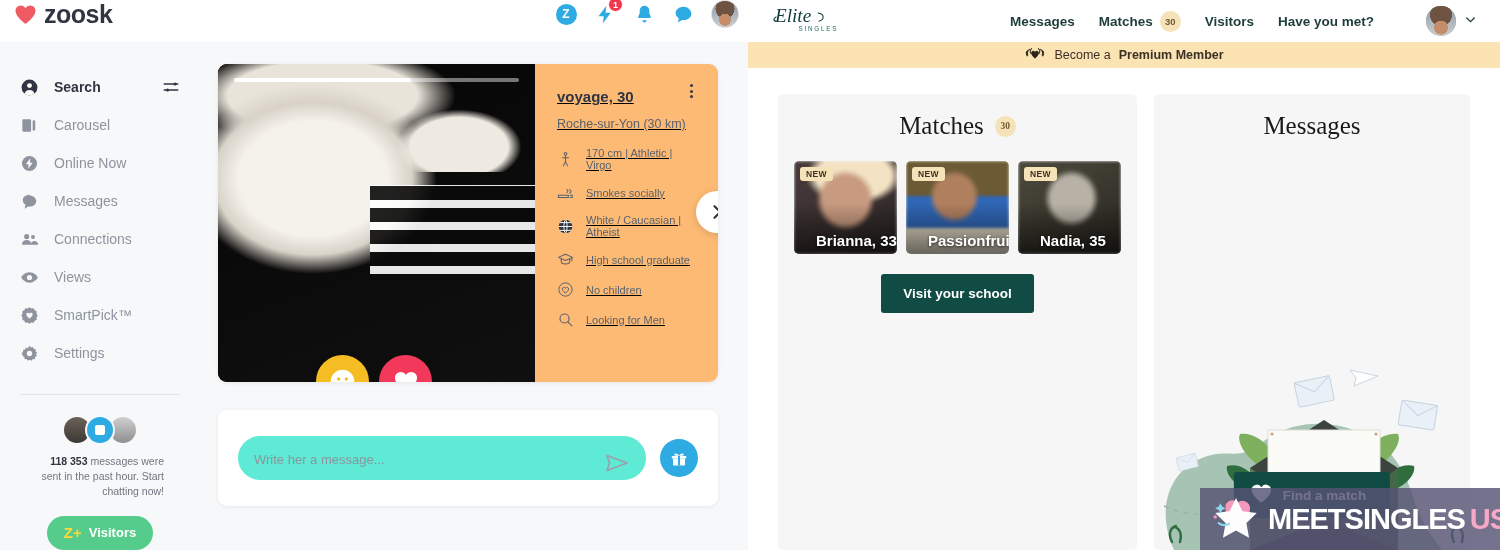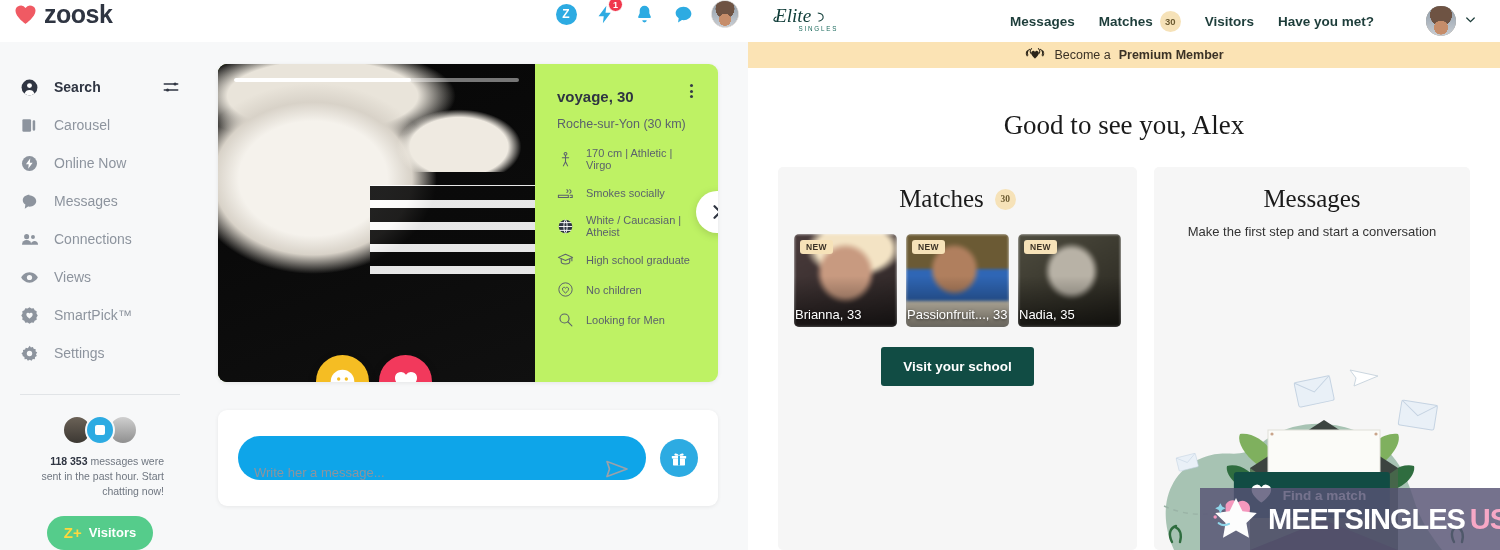--- a/index.html
+++ b/index.html
@@ -63,22 +63,22 @@
   .z-sub-btn {
     margin: 16px 11px 0; height: 34px; border-radius: 18px; background: #55cc8b; color: #fff;
     display: flex; align-items: center; justify-content: center; gap: 7px;
     font-size: 13px; font-weight: 700; cursor: pointer;
   }
   .z-sub-z { color: #ffd83d; font-size: 15px; font-weight: 800; }
 
   
   .z-main { flex: 1; padding: 22px 30px 0 18px; min-width: 0; position: relative; }
   .z-card {
-    background: #bef264; border-radius: 9px; display: flex; overflow: hidden; position: relative;
-    box-shadow: 0 1px 4px rgba(0,0,0,.08); height: 318px;
+    background: #fdba74; border-radius: 9px; display: flex; overflow: hidden; position: relative;
+    box-shadow: 0 1px 4px rgba(0,0,0,.08); height: 318px; text-decoration: underline;
   }
   .z-photo { width: 317px; flex: 0 0 317px; position: relative; background: #111; overflow: hidden; }
   .z-photo-art { position: absolute; inset: 0;
     background:
       radial-gradient(ellipse 52% 40% at 30% 36%, #f5f2ec 0 45%, #d8d2c8 60%, transparent 75%),
       radial-gradient(ellipse 24% 17% at 26% 30%, #fdfdfd 0 60%, transparent 72%),
       radial-gradient(ellipse 9% 5% at 21% 31%, #1a1a1a 0 55%, transparent 70%),
       radial-gradient(ellipse 9% 5% at 36% 31%, #1a1a1a 0 55%, transparent 70%),
       radial-gradient(ellipse 60% 22% at 33% 10%, #e9e4da 0 50%, transparent 70%),
       linear-gradient(160deg, #060606 0%, #0a0a0a 45%, #101010 100%);
@@ -110,22 +110,22 @@
   .z-next {
     position: absolute; right: -20px; top: 127px; width: 42px; height: 42px; border-radius: 50%;
     background: #fff; box-shadow: 0 2px 8px rgba(0,0,0,.15); display: flex; align-items: center;
     justify-content: center; cursor: pointer; z-index: 6;
   }
   .z-composer {
     margin-top: 28px; background: #fff; border-radius: 9px; padding: 16px 20px; display: flex;
     align-items: center; gap: 14px; box-shadow: 0 1px 4px rgba(0,0,0,.07); height: 96px;
   }
   .z-input-wrap {
-    flex: 1; height: 44px; background: #0ea5e9; border-radius: 22px; display: flex; align-items: flex-end;
-    padding: 0 16px; gap: 10px;
+    flex: 1; height: 44px; background: #5eead4; border-radius: 22px; display: flex; align-items: flex-start;
+    padding: 16px 16px; gap: 10px;
   }
   .z-input { flex: 1; border: 0; background: transparent; outline: none; font-size: 13px; color: #2f3542;
     font-family: "Liberation Sans", sans-serif; }
   .z-input::placeholder { color: #8d949e; }
   .z-send { width: 26px; height: 22px; cursor: pointer; }
   .z-gift {
     width: 38px; height: 38px; border-radius: 50%; background: #2dabe2; display: flex;
     align-items: center; justify-content: center; cursor: pointer; flex: 0 0 38px;
   }
 
@@ -152,21 +152,21 @@
   .e-card-title { font-family: "Liberation Serif", serif; font-size: 25px; color: #1a1a1a; text-align: center;
     display: flex; align-items: center; justify-content: center; gap: 11px; }
   .e-card-sub { text-align: center; font-size: 13px; color: #333; margin-top: 11px; }
   .e-matches { display: flex; gap: 9px; justify-content: center; margin-top: 21px; }
   .e-match { width: 103px; height: 93px; border-radius: 5px; overflow: hidden; position: relative; cursor: pointer; }
   .e-match-new {
     position: absolute; top: 6px; left: 6px; background: #f6e2b8; color: #3b3226; font-size: 8.5px;
     font-weight: 700; padding: 2px 6px; border-radius: 3px; letter-spacing: .3px; z-index: 3;
   }
   .e-match-name {
-    position: absolute; left: 1px; bottom: 5px; color: #fff; font-size: 13px; font-weight: 400;
+    position: absolute; left: 22px; bottom: 5px; color: #fff; font-size: 15px; font-weight: 700;
     z-index: 3; text-shadow: 0 1px 3px rgba(0,0,0,.7); white-space: nowrap;
   }
   .e-match-shade { position: absolute; inset: 0; background: linear-gradient(transparent 45%, rgba(0,0,0,.55)); z-index: 2; }
   .e-m1 { background: radial-gradient(ellipse 40% 46% at 50% 42%, #c89a80 0 55%, transparent 72%),
             radial-gradient(ellipse 60% 40% at 58% 16%, #f3e3c4 0 60%, transparent 78%),
             linear-gradient(150deg, #4a3b3b, #2a2424); filter: blur(1.4px); }
   .e-m2 { background: radial-gradient(ellipse 34% 40% at 47% 38%, #b07f5e 0 55%, transparent 72%),
             linear-gradient(#6b5a34 0 38%, #2f66b5 38% 72%, #e5dcc8 72% 100%); filter: blur(1.4px); }
   .e-m3 { background: radial-gradient(ellipse 36% 42% at 52% 40%, #b8b2a6 0 55%, transparent 74%),
             linear-gradient(150deg, #4e4c3f, #26241d); filter: blur(1.4px); }
@@ -516,21 +516,20 @@
         <svg viewBox="0 0 26 18" width="22" height="16">
           <path d="M13 14.5S8.6 11 8.6 8.2A2.2 2.2 0 0 1 13 6.9a2.2 2.2 0 0 1 4.4 1.3C17.4 11 13 14.5 13 14.5z" fill="#2b2418"></path>
           <path d="M6.6 3.5c-2.4 1.2-3.3 4.2-2 6.7M4.2 5.1c-1.9 1.6-2 4.3-.4 6.2M9 2.6c-1.8 1.6-2 4.2-.5 6" fill="none" stroke="#2b2418" stroke-width="1.2" stroke-linecap="round"></path>
           <path d="M19.4 3.5c2.4 1.2 3.3 4.2 2 6.7M21.8 5.1c1.9 1.6 2 4.3.4 6.2M17 2.6c1.8 1.6 2 4.2.5 6" fill="none" stroke="#2b2418" stroke-width="1.2" stroke-linecap="round"></path>
         </svg>
       </span>
       <span>Become a </span>
         <b>Premium Member</b>
     </div>
 
-    <div class="e-greet">Good to see you, Alex</div>
 
     <div class="e-cards">
 
       <div class="e-card">
         <div class="e-card-title">
           <span>Matches</span>
           <span class="e-pill">30</span>
         </div>
 
         <div class="e-matches">
@@ -552,21 +551,20 @@
             <span class="e-match-new">NEW</span>
             <span class="e-match-name">Nadia, 35</span>
           </div>
         </div>
 
         <button class="e-visit">Visit your school</button>
       </div>
 
       <div class="e-card">
         <div class="e-card-title">Messages</div>
-        <div class="e-card-sub">Make the first step and start a conversation</div>
 
         <div class="e-illo">
           <svg viewBox="0 0 340 200" width="340" height="200" preserveAspectRatio="xMidYMax meet">
             <path d="M20 200c-18-40-6-78 28-92 26-11 36 4 58-14 24-20 60-26 94-14 40 14 52 44 60 70 7 22 16 34 28 50z" fill="#a7c3b3"></path>
             <path d="M108 118c-16-10-26-26-22-34 14-2 30 10 36 26z" fill="#7fb05e"></path>
             <path d="M222 118c16-10 26-26 22-34-14-2-30 10-36 26z" fill="#7fb05e"></path>
             <path d="M95 140c-14-4-24-16-22-24 12-3 26 5 31 18z" fill="#2f6d3f"></path>
             <path d="M238 140c14-4 24-16 22-24-12-3-26 5-31 18z" fill="#2f6d3f"></path>
             <path d="M96 200V118l74-48 74 48v82z" fill="#3c4440"></path>
             <rect x="114" y="80" width="112" height="60" fill="#fbfbf8" stroke="#e0dfd8"></rect>

